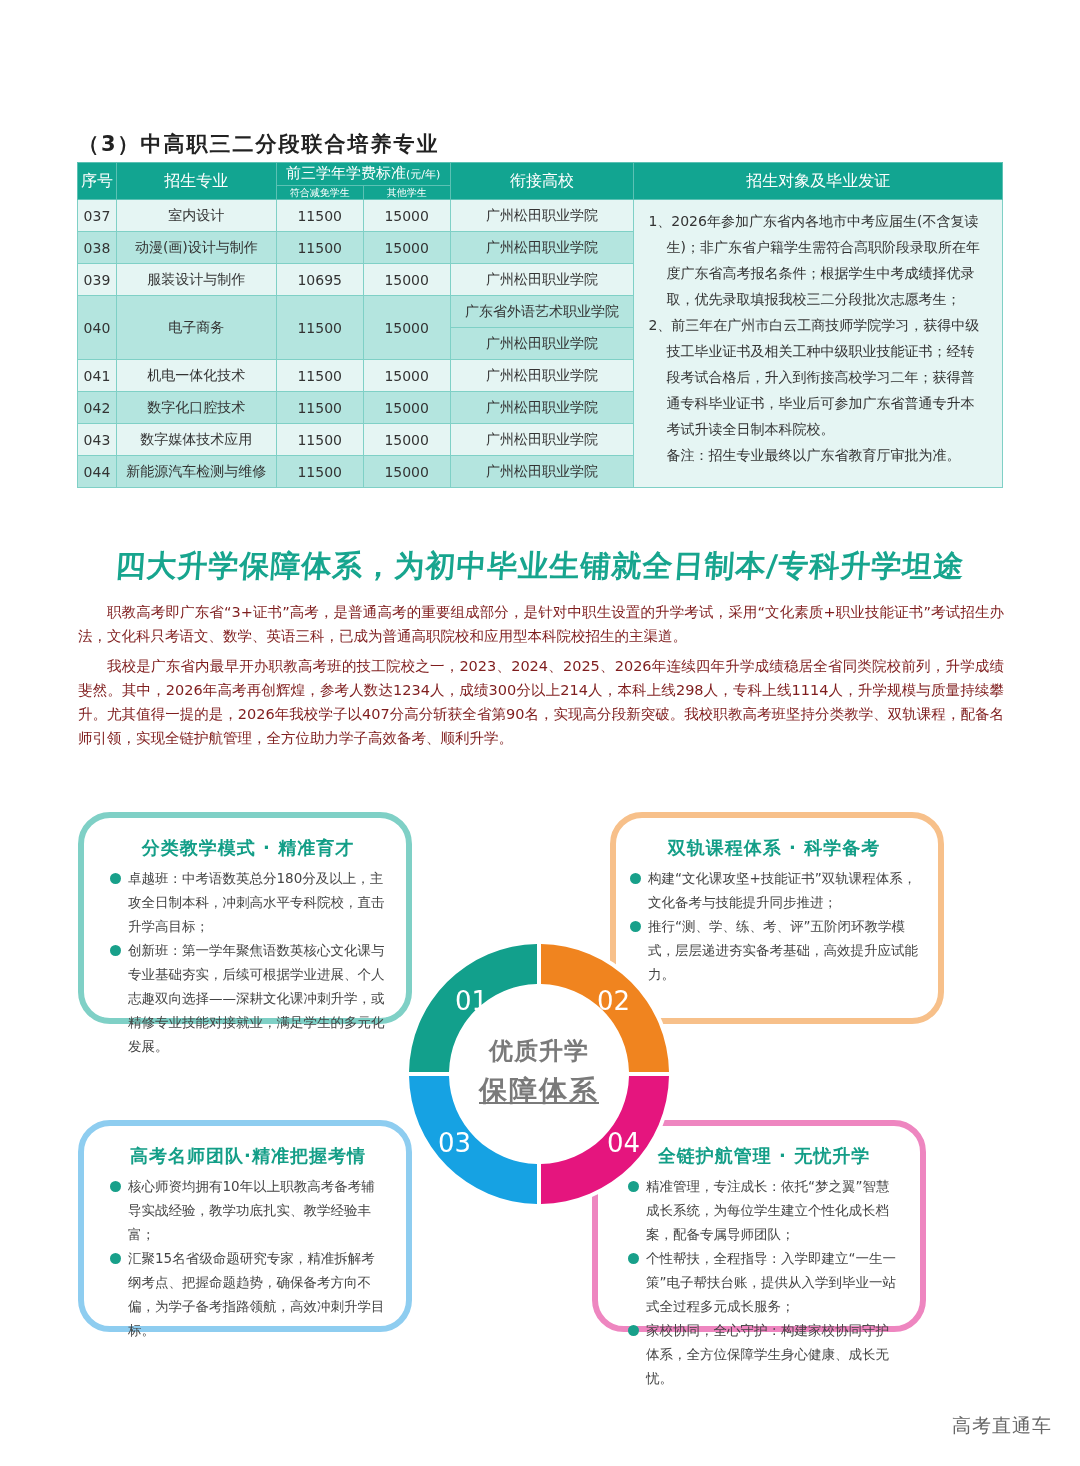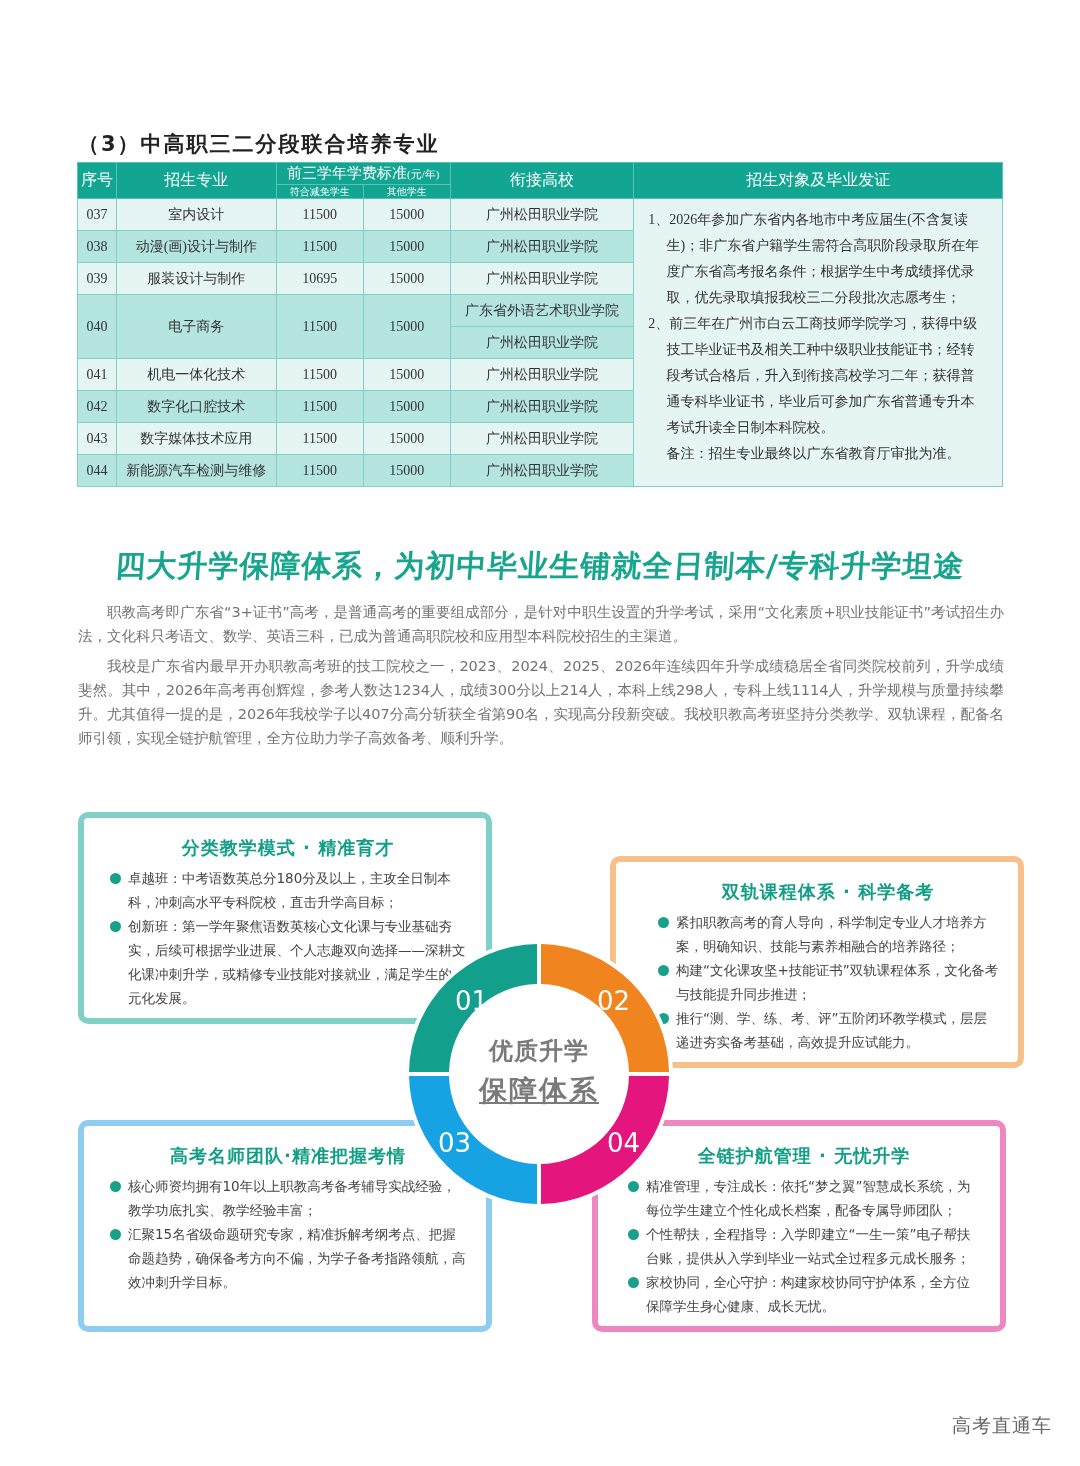--- a/index.html
+++ b/index.html
@@ -7,21 +7,21 @@
   body { position: relative; font-family: "DejaVu Sans", "Liberation Sans", sans-serif; color: #3a3a3a; }
 
   .section-title {
     position: absolute; left: 78px; top: 130px;
     font-size: 21px; font-weight: bold; color: #222; letter-spacing: 2px;
   }
 
   
   .tbl {
     position: absolute; left: 77px; top: 162px; width: 926px;
-    border-collapse: collapse; font-size: 14px; color: #333; font-family: Liberation Serif, serif;
+    border-collapse: collapse; font-size: 14px; color: #333;
   }
   .tbl th, .tbl td { border: 1px solid #7fd0c6; text-align: center; vertical-align: middle; }
   .tbl thead th { background: #12a591; color: #ffffff; font-weight: normal; border-color: #5cc1b4; }
   .tbl thead .big { font-size: 16px; }
   .tbl thead .sub { font-size: 10px; height: 14px; line-height: 13px; padding: 0; }
   .tbl thead .fee-head { height: 22px; font-size: 15px; line-height: 20px; }
   .tbl thead .fee-head small { font-size: 11px; }
   .tbl tbody td { height: 32px; }
   .tbl tbody tr.light td { background: #e5f5f3; }
   .tbl tbody tr.dark td { background: #b4e5df; }
@@ -33,27 +33,27 @@
   .notes p.remark { text-indent: 0; padding-left: 1.3em; }
 
   
   .big-title {
     position: absolute; left: 0; width: 1080px; top: 546px; text-align: center;
     font-size: 30px; font-weight: bold; color: #17a58e; letter-spacing: 1px;
     transform: skewX(-4deg);
   }
   .para {
     position: absolute; left: 78px; width: 926px;
-    font-size: 14.5px; line-height: 24px; color: #737373; text-indent: 2em; text-align: justify;
+    font-size: 14.5px; line-height: 24px; color: #7f1d1d; text-indent: 2em; text-align: justify;
   }
 
   
   .card {
-    position: absolute; width: 414px; background: #fff;
-    border: 6px solid; border-radius: 10px; padding: 18px 18px 10px 24px;
+    position: absolute; width: 334px; background: #fff;
+    border: 6px solid; border-radius: 32px; padding: 18px 18px 10px 24px;
   }
   .card h3 { text-align: center; font-size: 18px; font-weight: bold; color: #139e87; margin-bottom: 6px; letter-spacing: 1px; }
   .card ul { list-style: none; }
   .card li { position: relative; padding-left: 20px; font-size: 13.5px; line-height: 24px; color: #444; }
   .card li .dot {
     position: absolute; left: 2px; top: 7px; width: 11px; height: 11px; border-radius: 50%; background: #18a08a;
   }
   .c1 { left: 78px; top: 812px; height: 212px; border-color: #7fd0c6; }
   .c2 { left: 610px; top: 812px; height: 212px; border-color: #f7c08a; }
   .c3 { left: 78px; top: 1120px; height: 212px; border-color: #8ecdf0; }
@@ -170,24 +170,23 @@
 <p class="para" style="top:654px">我校是广东省内最早开办职教高考班的技工院校之一，2023、2024、2025、2026年连续四年升学成绩稳居全省同类院校前列，升学成绩斐然。其中，2026年高考再创辉煌，参考人数达1234人，成绩300分以上214人，本科上线298人，专科上线1114人，升学规模与质量持续攀升。尤其值得一提的是，2026年我校学子以407分高分斩获全省第90名，实现高分段新突破。我校职教高考班坚持分类教学、双轨课程，配备名师引领，实现全链护航管理，全方位助力学子高效备考、顺利升学。</p>
 
 <div class="card c1">
   <h3>分类教学模式 · 精准育才</h3>
   <ul>
     <li><span class="dot"></span><span>卓越班：中考语数英总分180分及以上，主攻全日制本科，冲刺高水平专科院校，直击升学高目标；</span></li>
     <li><span class="dot"></span><span>创新班：第一学年聚焦语数英核心文化课与专业基础夯实，后续可根据学业进展、个人志趣双向选择——深耕文化课冲刺升学，或精修专业技能对接就业，满足学生的多元化发展。</span></li>
   </ul>
 </div>
 
-<div class="card c2" style="padding-left:40px;margin-top:44px;">
+<div class="card c2" style="padding-left:12px;">
   <h3>双轨课程体系 · 科学备考</h3>
   <ul>
-    <li><span class="dot"></span><span>紧扣职教高考的育人导向，科学制定专业人才培养方案，明确知识、技能与素养相融合的培养路径；</span></li>
     <li><span class="dot"></span><span>构建“文化课攻坚+技能证书”双轨课程体系，文化备考与技能提升同步推进；</span></li>
     <li><span class="dot"></span><span>推行“测、学、练、考、评”五阶闭环教学模式，层层递进夯实备考基础，高效提升应试能力。</span></li>
   </ul>
 </div>
 
 <div class="card c3">
   <h3>高考名师团队·精准把握考情</h3>
   <ul>
     <li><span class="dot"></span><span>核心师资均拥有10年以上职教高考备考辅导实战经验，教学功底扎实、教学经验丰富；</span></li>
     <li><span class="dot"></span><span>汇聚15名省级命题研究专家，精准拆解考纲考点、把握命题趋势，确保备考方向不偏，为学子备考指路领航，高效冲刺升学目标。</span></li>

